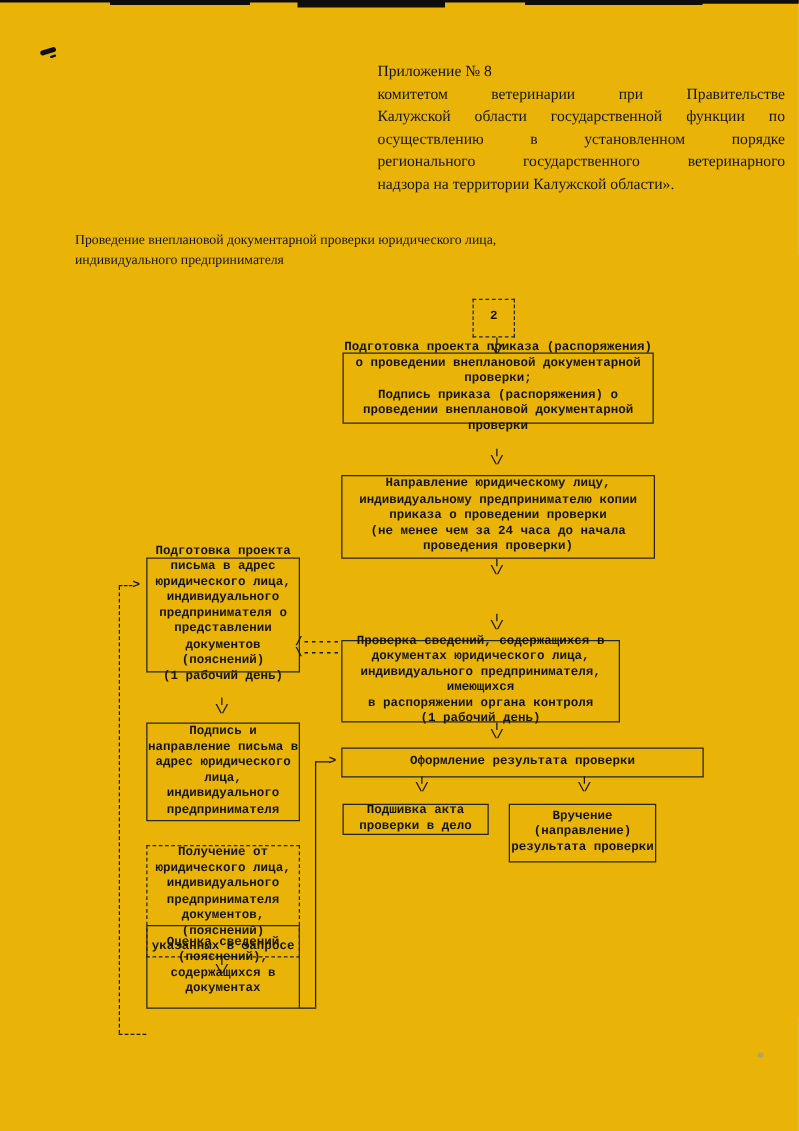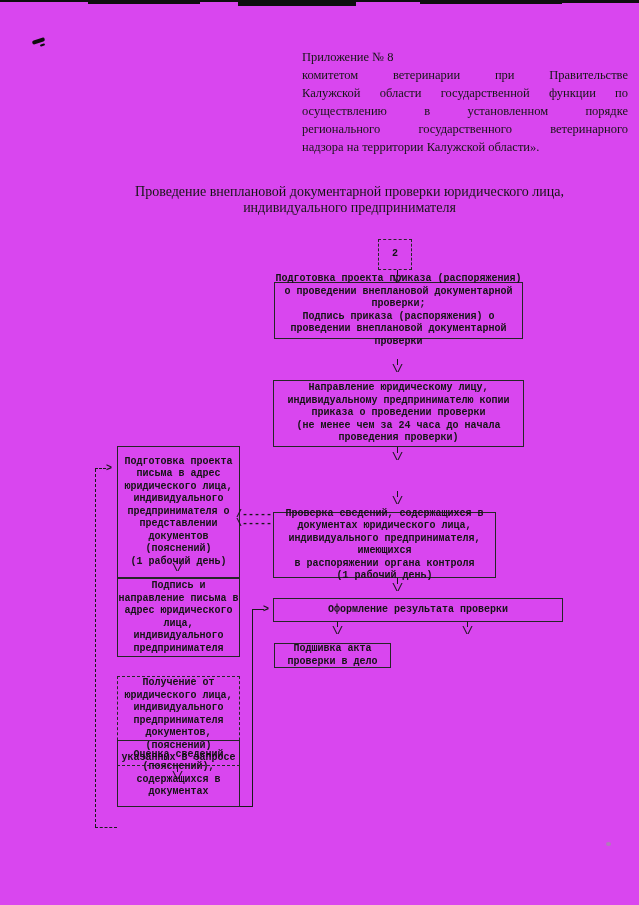--- a/index.html
+++ b/index.html
@@ -1,32 +1,32 @@
 <!DOCTYPE html>
 <html><head>
 <meta charset="utf-8">
 <style>
   * { margin:0; padding:0; box-sizing:border-box; }
   html,body { width:639px; height:905px; }
   body { background:#d9d9d9; }
-  .page { position:relative; width:639px; height:905px; background:#d946ef; overflow:hidden;
+  .page { position:relative; width:639px; height:905px; background:#eab308; overflow:hidden;
           font-family:"Liberation Serif", serif; color:#1a1a1a; }
 
   
   .artifact { position:absolute; background:#0e0e0e; }
   .ink { border-radius:2px; transform:rotate(-18deg); }
   .dot { position:absolute; background:#9a9a9a; border-radius:50%; opacity:.65; }
 
   
   .header-block { position:absolute; left:302px; top:49px; width:326px;
                   font-size:12.5px; line-height:17.9px; color:#161616; }
   .h-line { text-align:left; }
   .h-line.just { text-align:justify; text-align-last:justify; }
-  .doc-title { position:absolute; left:60px; top:184px; width:579px; text-align:center;
-               font-size:14px; line-height:16px; white-space:pre-line; color:#161616; }
+  .doc-title { position:absolute; left:60px; top:184px; width:579px; text-align:left;
+               font-size:11px; line-height:16px; white-space:pre-line; color:#161616; }
 
   
   .node { position:absolute; border:1px solid #262626; display:flex; align-items:center;
           justify-content:center; text-align:center;
           font-family:"Liberation Mono","DejaVu Sans Mono",monospace; font-weight:bold;
           font-size:10px; line-height:12.5px; white-space:pre-line; color:#141414;
           background:transparent; }
   .node.dashed { border-style:dashed; }
 
   
@@ -124,22 +124,25 @@
       <div class="glyph">\/</div>
   </div>
   <div class="arrow" style="left:460px;top:621px">
     <div class="tick"></div>
       <div class="glyph">\/</div>
   </div>
 
   <div class="node" style="left:274px;top:643px;width:117px;height:25px">Подшивка акта
 проверки в дело</div>
 
+  <div class="node" style="left:407px;top:643px;width:118px;height:47px">Вручение
+(направление)
+результата проверки</div>
 
-  <div class="node" style="left:117px;top:446px;width:123px;height:132px">Подготовка проекта
+  <div class="node" style="left:117px;top:446px;width:123px;height:92px">Подготовка проекта
 письма в адрес
 юридического лица,
 индивидуального
 предпринимателя о
 представлении
 документов
 (пояснений)
 (1 рабочий день)</div>
 
   <div class="arrow" style="left:170px;top:558px">

